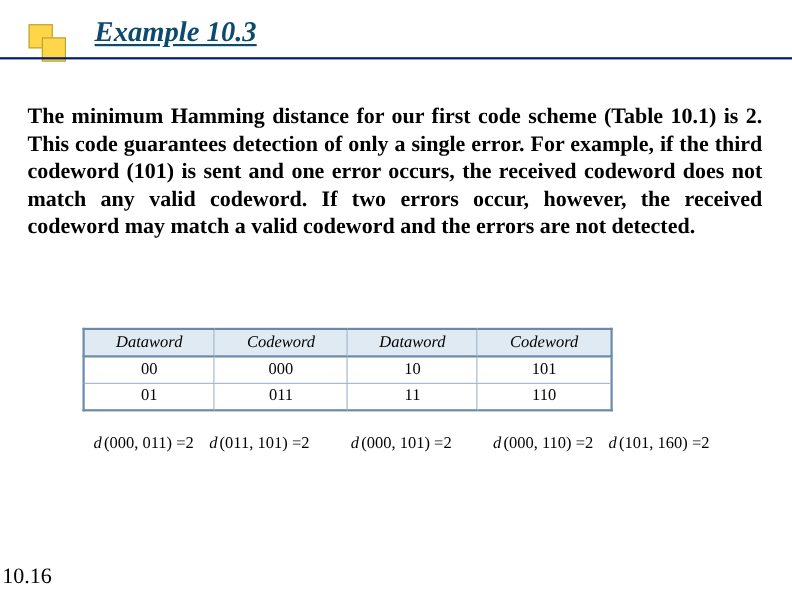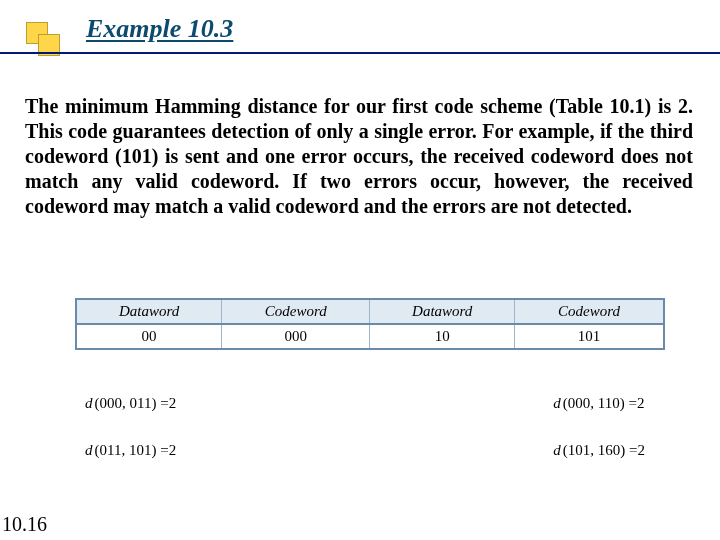--- a/index.html
+++ b/index.html
@@ -50,21 +50,21 @@
     width: 668px;
     font-size: 20px;
     line-height: 1.25;
     text-align: justify;
     font-weight: bold;
   }
   .table-wrap {
     position: absolute;
     left: 75px;
     top: 298px;
-    width: 590px;
+    width: 482px;
   }
   table.codewords {
     border-collapse: collapse;
     width: 100%;
     font-family: 'Times New Roman', Times, serif;
   }
   table.codewords th {
     background: #dfeaf3;
     font-style: italic;
     font-weight: normal;
@@ -96,22 +96,22 @@
     left: 85px;
     top: 395px;
     width: 560px;
     display: flex;
     justify-content: space-between;
     font-size: 15px;
     font-family: 'Times New Roman', Times, serif;
   }
   .distances .col {
     display: flex;
-    flex-direction: column;
-    gap: 30px;
+    flex-direction: row;
+    gap: 14px;
   }
   .distances .d-label { font-style: italic; margin-right: 2px; }
   .slide-num {
     position: absolute;
     left: 2px;
     bottom: 4px;
     font-size: 20px;
   }
 </style>
 </head>
@@ -137,34 +137,43 @@
         <th>Codeword</th>
       </tr>
     </thead>
     <tbody>
       <tr>
         <td>00</td>
         <td>000</td>
         <td>10</td>
         <td>101</td>
       </tr>
+      <tr>
+        <td>01</td>
+        <td>011</td>
+        <td>11</td>
+        <td>110</td>
+      </tr>
     </tbody>
   </table>
 </div>
 
 <div class="distances">
   <div class="col">
     <div>
       <span class="d-label">d</span><span>(000, 011)</span> <span>=2</span>
     </div>
     <div>
       <span class="d-label">d</span><span>(011, 101)</span> <span>=2</span>
     </div>
   </div>
   <div class="col">
+    <div>
+      <span class="d-label">d</span><span>(000, 101)</span> <span>=2</span>
+    </div>
   </div>
   <div class="col">
     <div>
       <span class="d-label">d</span><span>(000, 110)</span> <span>=2</span>
     </div>
     <div>
       <span class="d-label">d</span><span>(101, 160)</span> <span>=2</span>
     </div>
   </div>
 </div>

